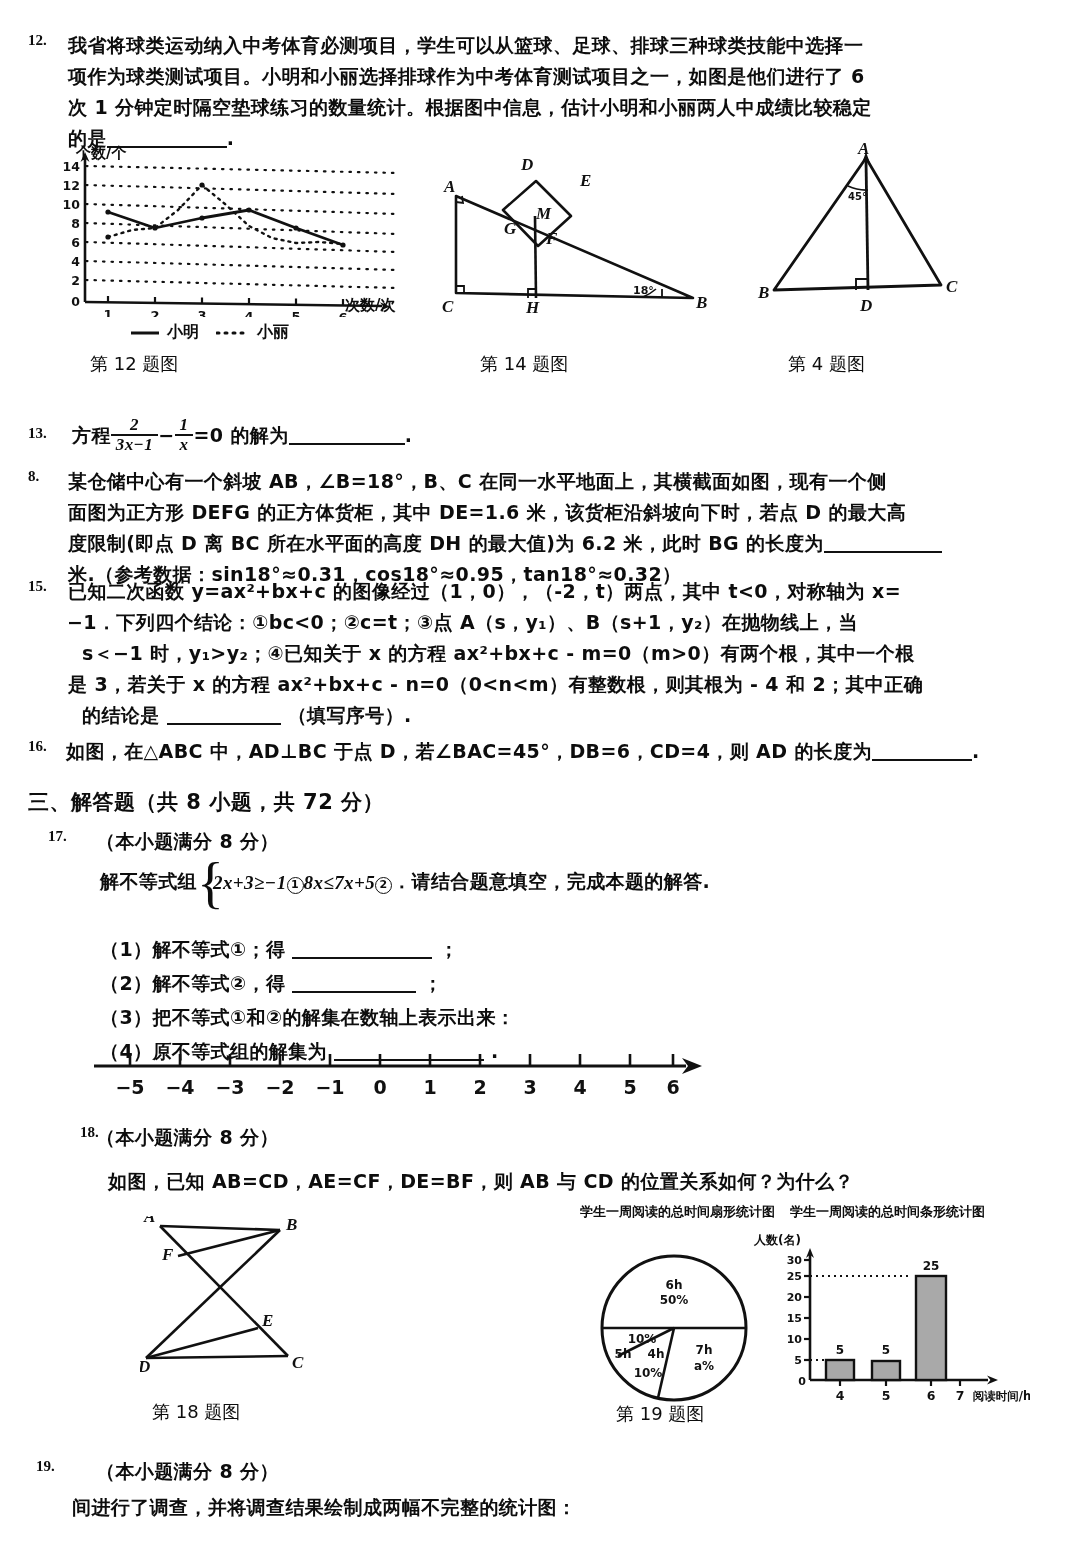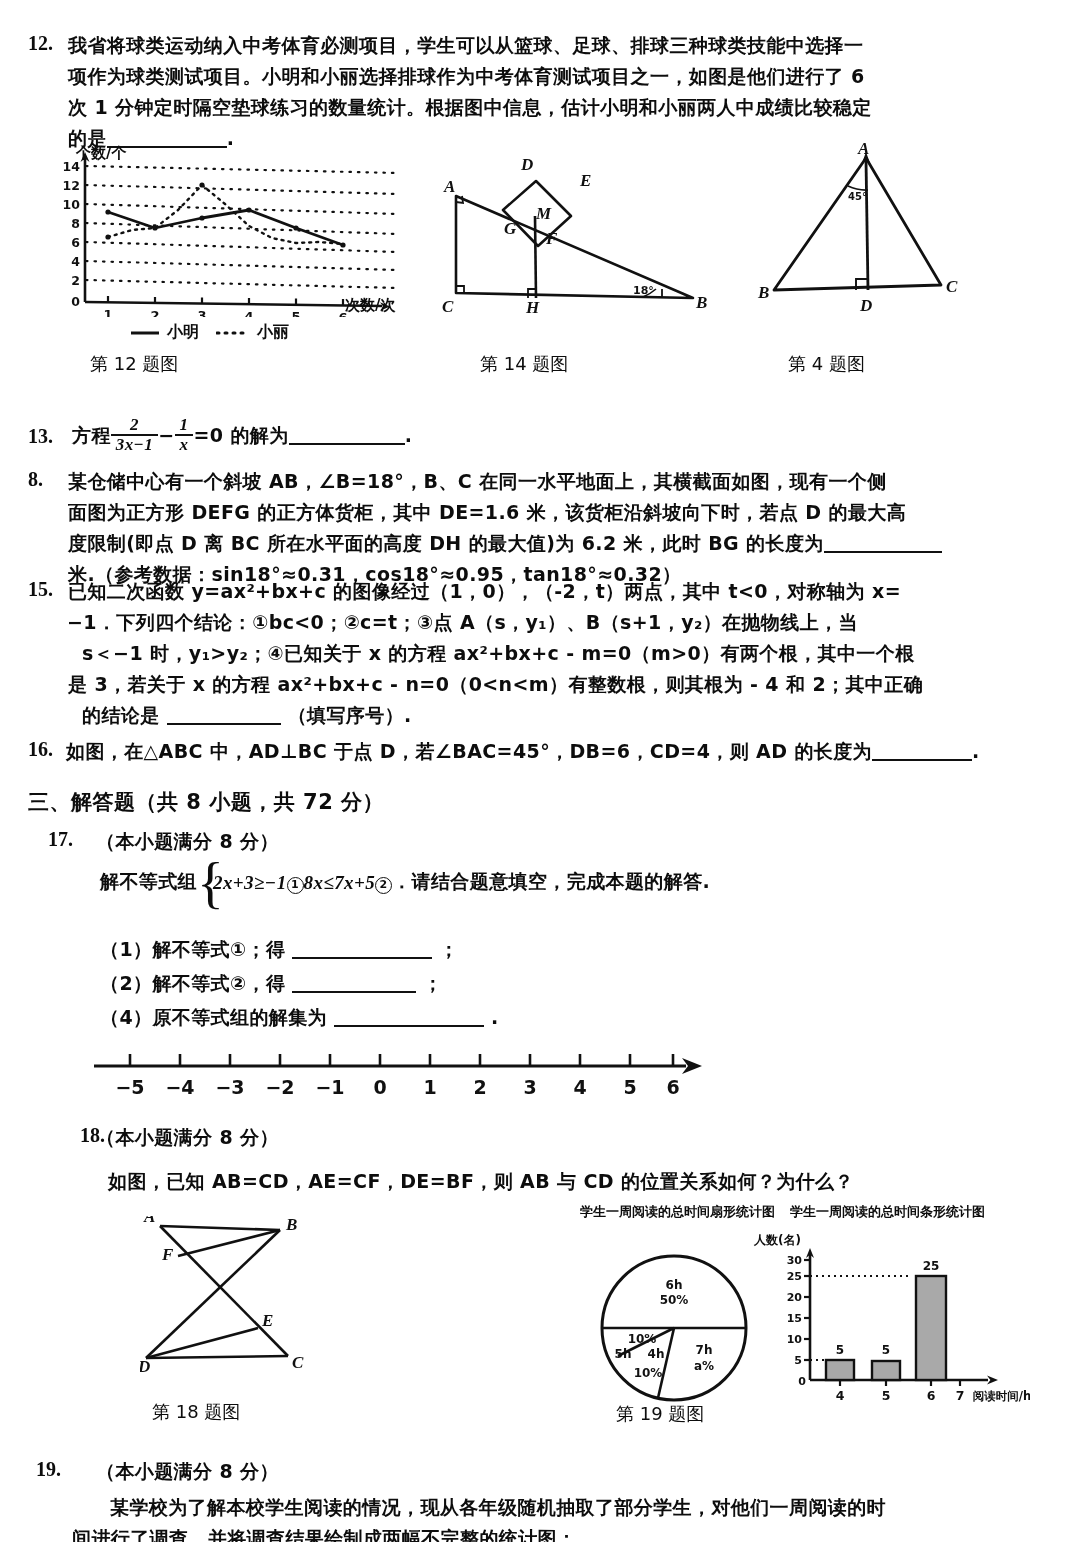--- a/index.html
+++ b/index.html
@@ -5,21 +5,21 @@
   html,body{margin:0;padding:0;background:#fff;}
   body{
     width:1080px;height:1542px;position:relative;overflow:hidden;
     font-family:"Liberation Serif","DejaVu Serif",serif;
     color:#0d0d0d;
     -webkit-font-smoothing:none;
   }
   .page{position:absolute;inset:0;}
 
   
-  .qnum{position:absolute;font-size:20px;font-weight:700;font-family:"Liberation Serif",serif;}
+  .qnum{position:absolute;font-size:15px;font-weight:700;font-family:"Liberation Serif",serif;}
   .qbody{position:absolute;font-size:20px;line-height:31px;letter-spacing:.4px;font-weight:700;}
   .qbody.cn{font-family:"DejaVu Sans","Liberation Sans",sans-serif;font-size:19px;}
   .it{font-style:italic;font-family:"Liberation Serif",serif;font-weight:700;}
   .blank{display:inline-block;border-bottom:2px solid #111;vertical-align:-3px;}
 
   .frac{display:inline-block;text-align:center;vertical-align:middle;line-height:1.05;font-style:italic;
         font-family:"Liberation Serif",serif;position:relative;top:-2px;}
   .frac .num{display:block;border-bottom:2px solid #111;padding:0 5px;font-size:17px;}
   .frac .den{display:block;padding:0 5px;font-size:17px;}
 
@@ -229,20 +229,23 @@
   <div class="qbody cn" style="left:100px;top:866px;width:940px;">
     <span>解不等式组</span><span class="sys"><span class="brace">{</span><span class="row"><span class="it">2x+3≥−1</span><span class="circ">1</span></span><span class="row"><span class="it">8x≤7x+5</span><span class="circ">2</span></span></span><span>．请结合题意填空，完成本题的解答.</span>
   </div>
 
   <div class="qbody cn" style="left:100px;top:932px;width:700px;line-height:34px;">
     <div>
       <span>（1）解不等式①；得</span> <span class="blank" style="width:140px"></span> <span>；</span>
     </div>
     <div>
       <span>（2）解不等式②，得</span> <span class="blank" style="width:124px"></span> <span>；</span>
+    </div>
+    <div>
+      <span>（3）把不等式①和②的解集在数轴上表示出来：</span>
     </div>
     <div>
       <span>（4）原不等式组的解集为</span> <span class="blank" style="width:150px"></span> <span>.</span>
     </div>
   </div>
 
   <div class="fig" style="left:88px;top:1044px;">
     <svg width="630" height="58" viewBox="0 0 630 58">
       <path d="M6,22 L598,22" stroke="#111" stroke-width="3" fill="none"></path>
       <path d="M614,22 l-20,-8 l6,8 l-6,8 z" fill="#111"></path>
@@ -389,17 +392,16 @@
           <text x="180" y="160">7</text>
       </g>
       <text x="222" y="160" font-family="DejaVu Sans, sans-serif" font-size="11.5" font-weight="bold" fill="#111" text-anchor="middle">阅读时间/h</text>
     </svg>
   </div>
   <div class="caption" style="left:616px;top:1402px;">第 19 题图</div>
 
   <div class="qnum" style="left:36px;top:1458px;">19.</div>
   <div class="qbody cn" style="left:96px;top:1456px;">（本小题满分 8 分）</div>
   <div class="qbody cn" style="left:72px;top:1492px;width:980px;">
-    <div style="text-indent:38px">某学校为了解本校学生阅读的情况，现从各年级随机抽取了部分学生，对他们一周阅读的时</div>
     <div>间进行了调查，并将调查结果绘制成两幅不完整的统计图：</div>
   </div>
 
 </div>
 
 </body></html>

